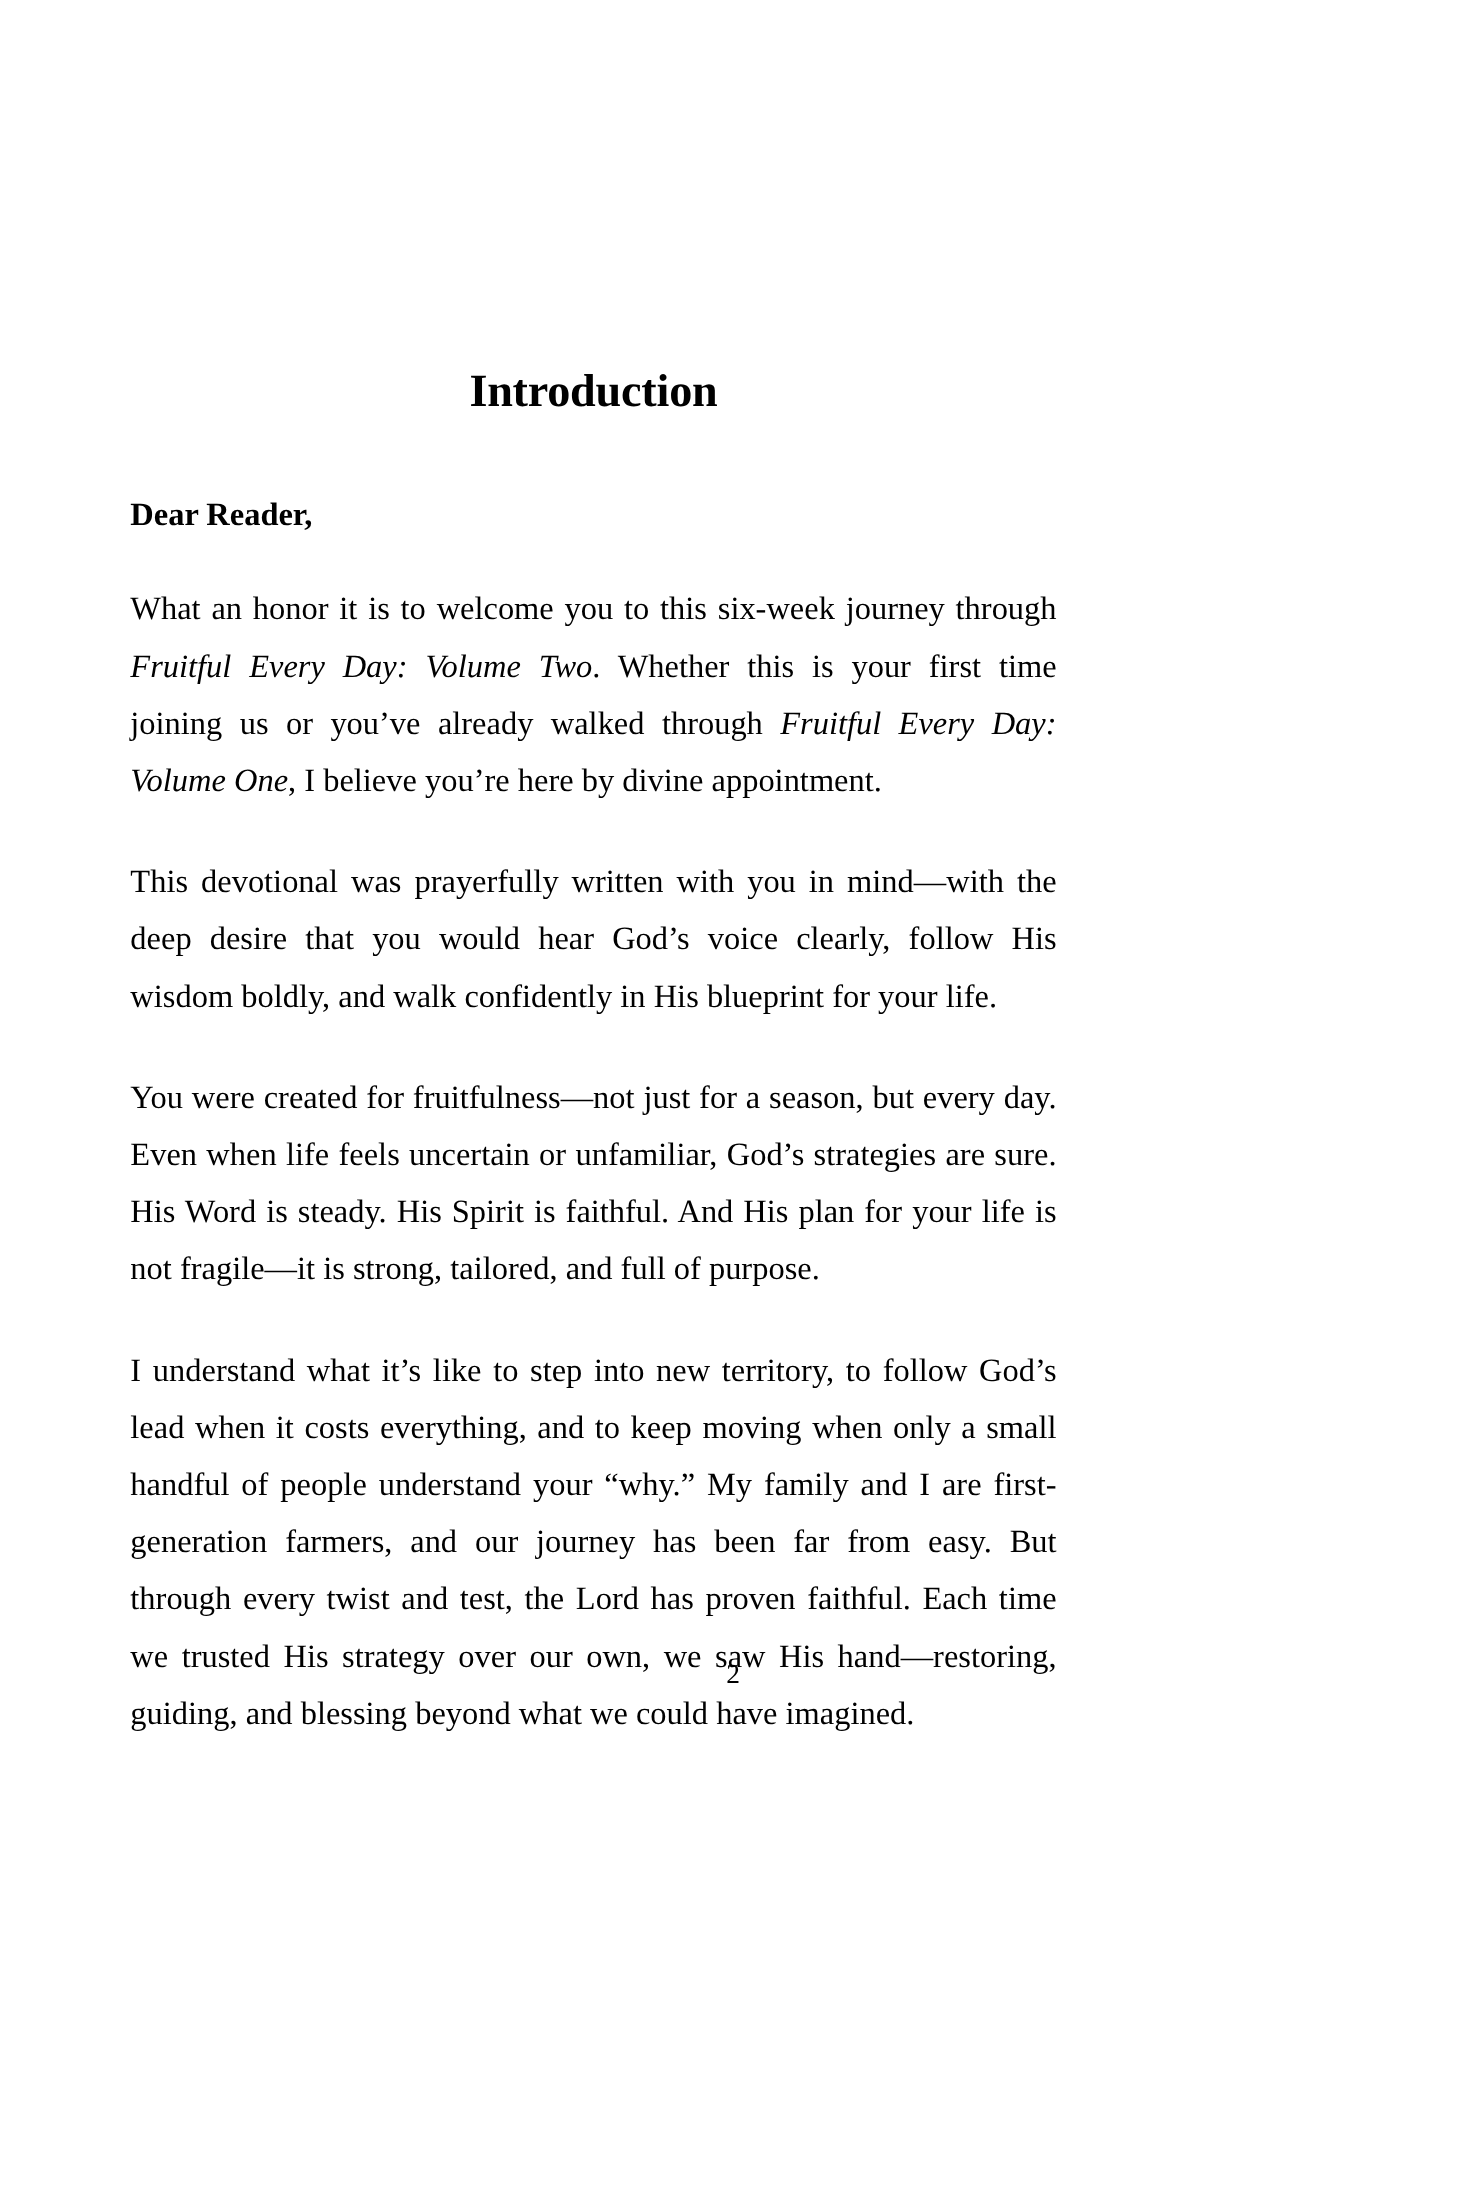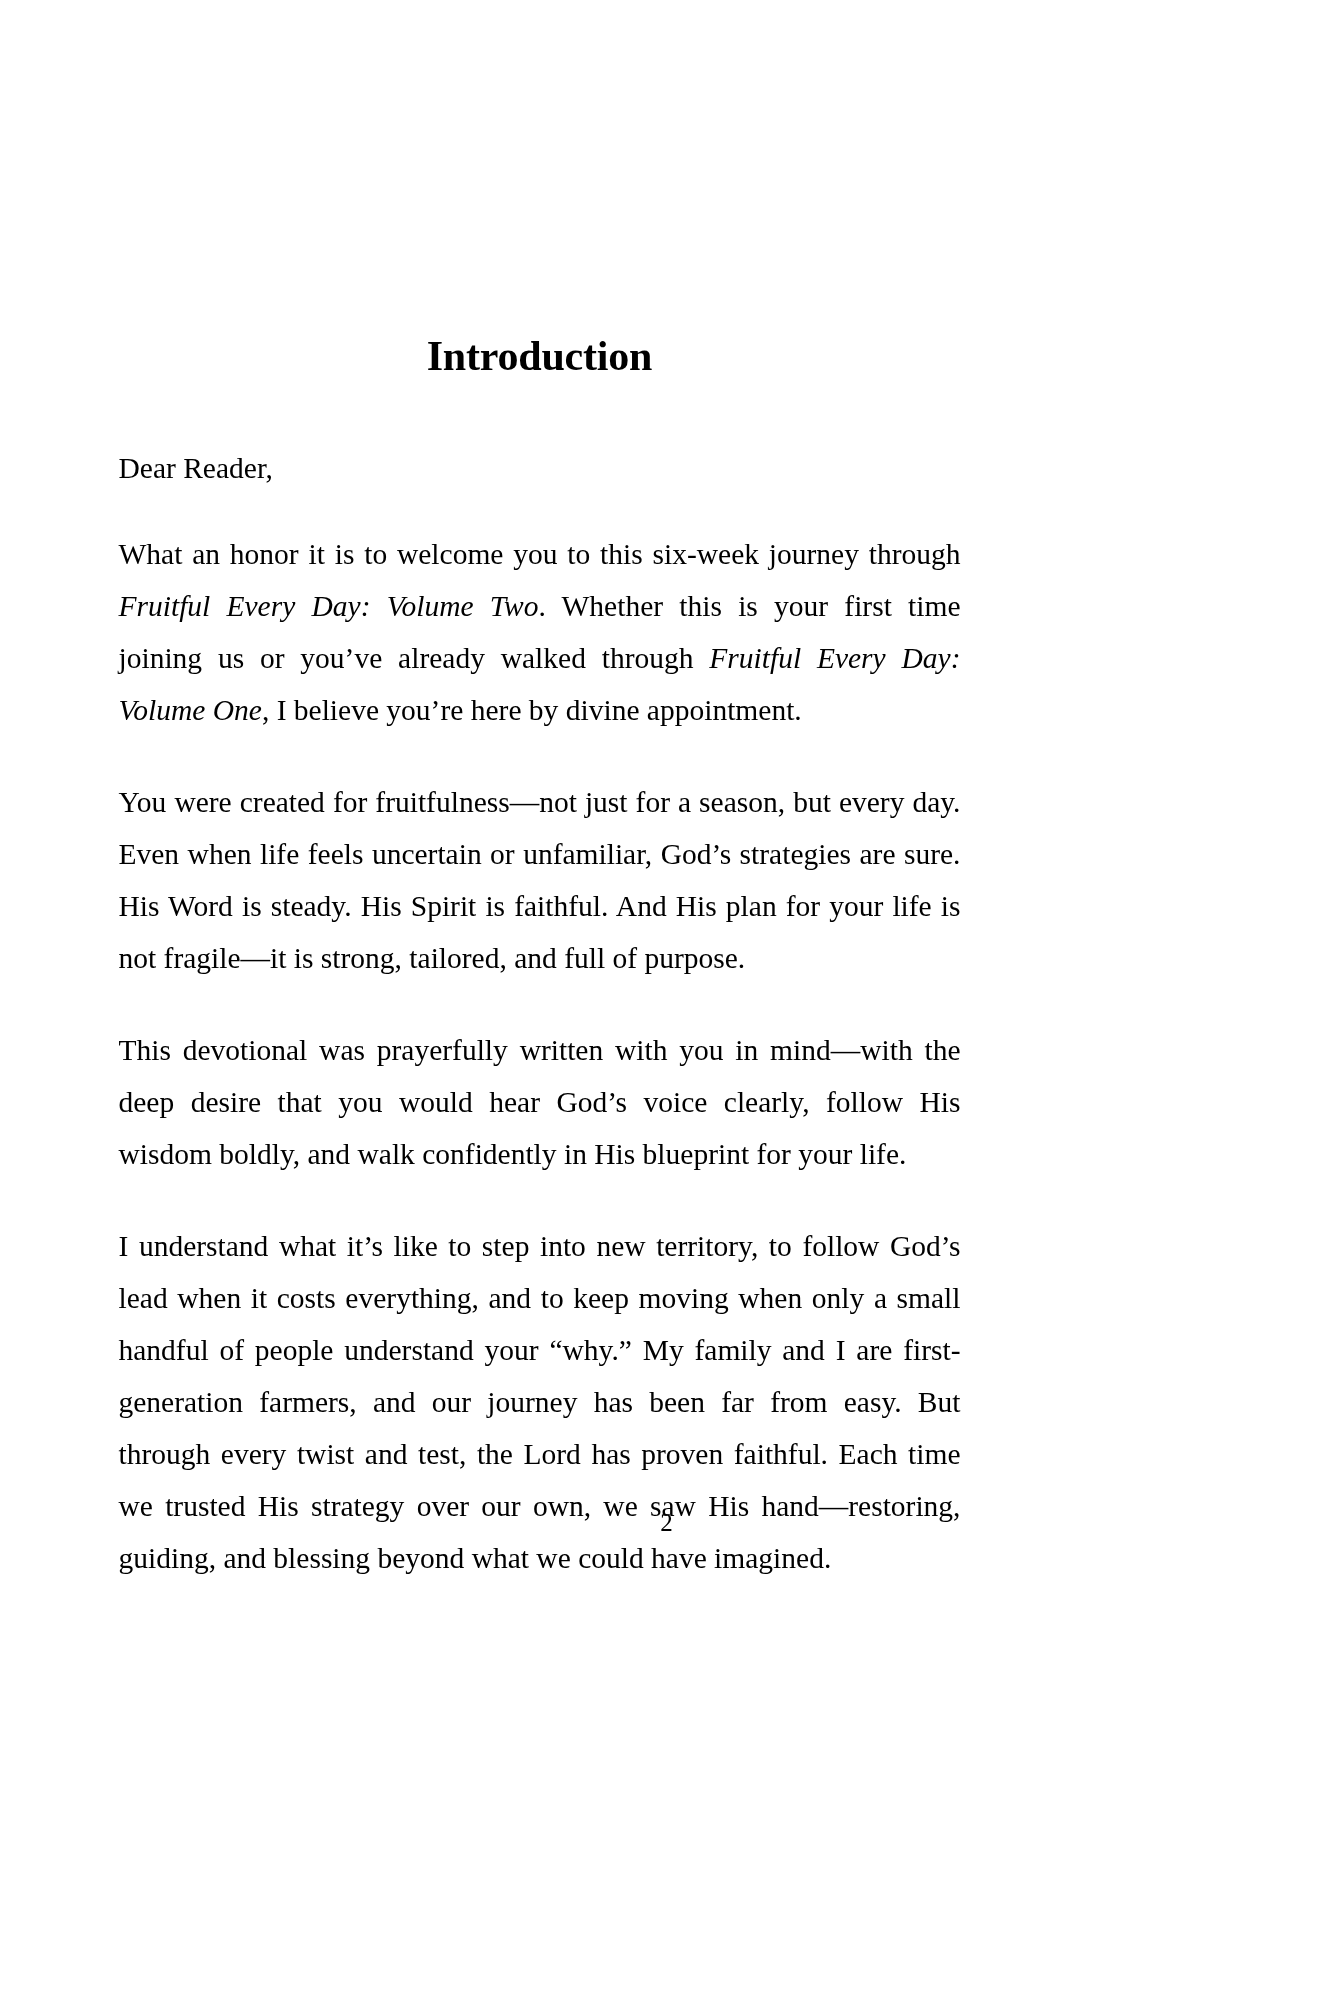--- a/index.html
+++ b/index.html
@@ -34,20 +34,21 @@
     margin: 0;
     padding-top: 333px;
     line-height: 1.1;
   }
   .salutation {
     font-size: 29.5px;
     line-height: 40px;
     text-align: left;
     margin: 0;
     padding-top: 69px;
+    font-weight: bold;
   }
   .para {
     font-size: 29.5px;
     line-height: 52px;
     text-align: justify;
     text-justify: inter-word;
     margin: 0;
     padding-top: 40px;
     -webkit-hyphens: none;
     hyphens: none;
@@ -70,20 +71,20 @@
 <body>
 
 <div class="page">
   <div class="content">
 
     <h1 class="chapter-title">Introduction</h1>
 
     <p class="salutation">Dear Reader,</p>
 
     <p class="para"><span>What an honor it is to welcome you to this six-week journey through </span><em>Fruitful Every Day: Volume Two</em><span>. Whether this is your first time joining us or you’ve already walked through </span><em>Fruitful Every Day: Volume One</em><span>, I believe you’re here by divine appointment.</span></p>
+    <p class="para"><span>This devotional was prayerfully written with you in mind—with the deep desire that you would hear God’s voice clearly, follow His wisdom boldly, and walk confidently in His blueprint for your life.</span></p>
     <p class="para"><span>You were created for fruitfulness—not just for a season, but every day. Even when life feels uncertain or unfamiliar, God’s strategies are sure. His Word is steady. His Spirit is faithful. And His plan for your life is not fragile—it is strong, tailored, and full of purpose.</span></p>
-    <p class="para"><span>This devotional was prayerfully written with you in mind—with the deep desire that you would hear God’s voice clearly, follow His wisdom boldly, and walk confidently in His blueprint for your life.</span></p>
     <p class="para"><span>I understand what it’s like to step into new territory, to follow God’s lead when it costs everything, and to keep moving when only a small handful of people understand your “why.” My family and I are first-generation farmers, and our journey has been far from easy. But through every twist and test, the Lord has proven faithful. Each time we trusted His strategy over our own, we saw His hand—restoring, guiding, and blessing beyond what we could have imagined.</span></p>
 
   </div>
 
   <div class="page-number">2</div>
 </div>
 
 </body></html>

